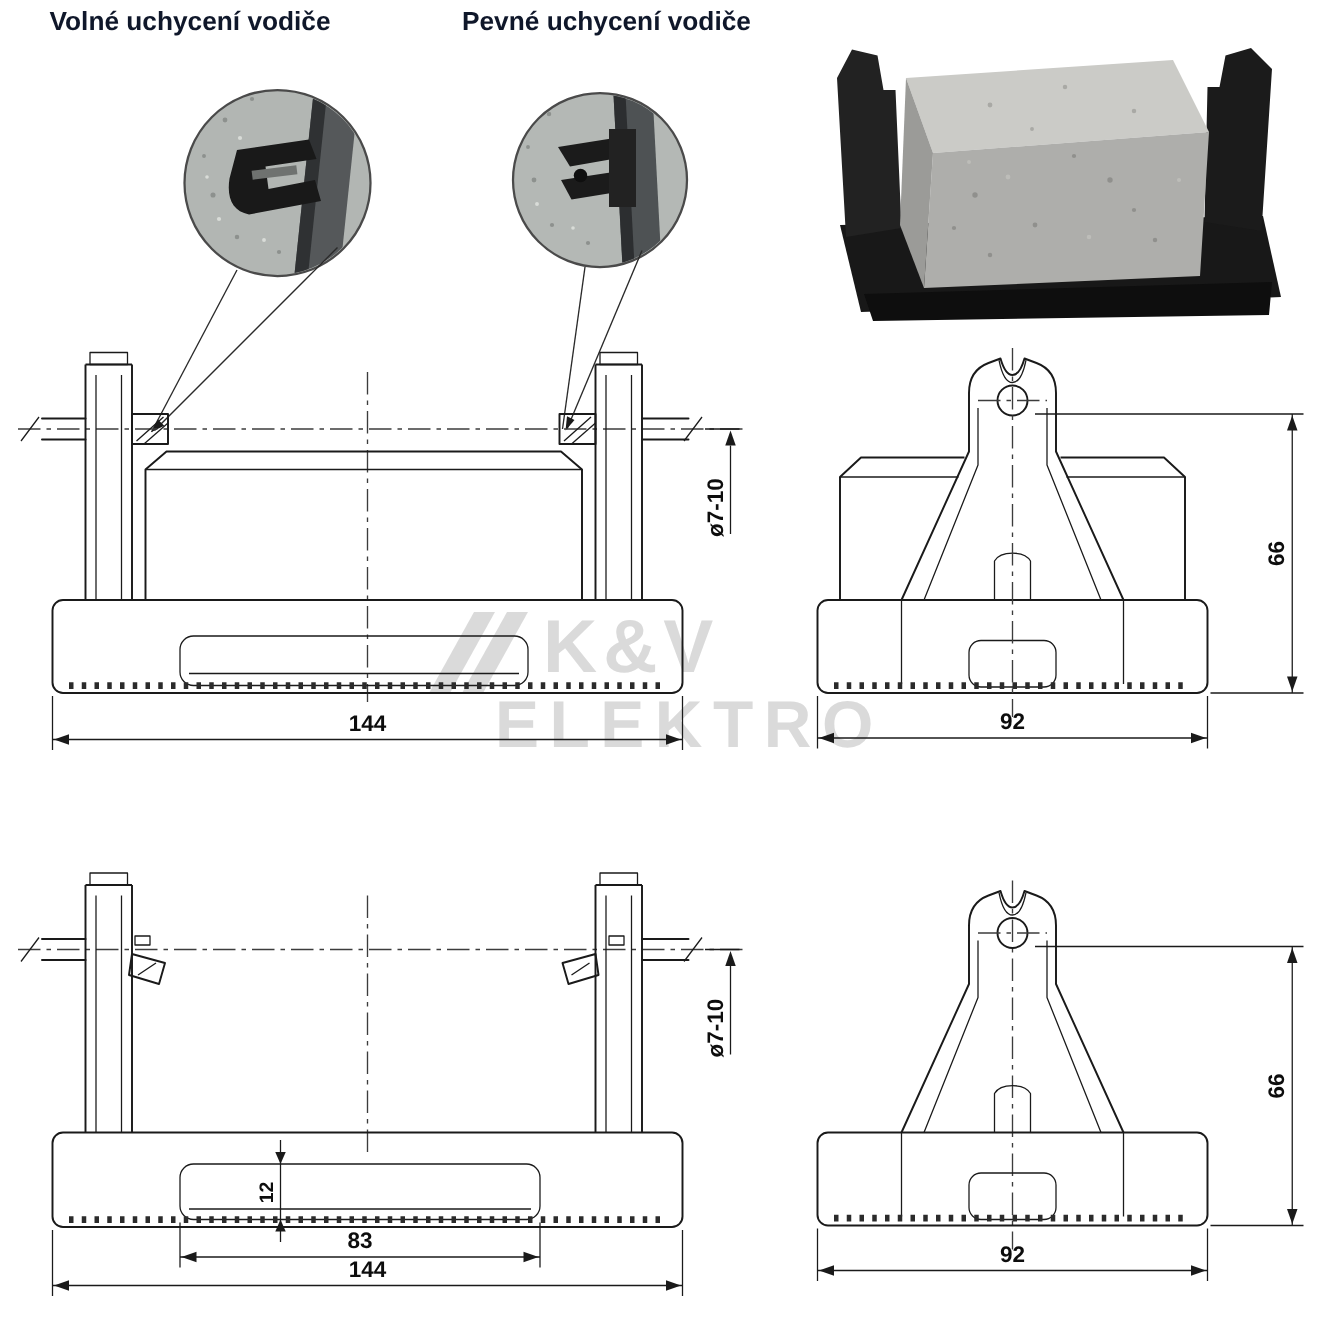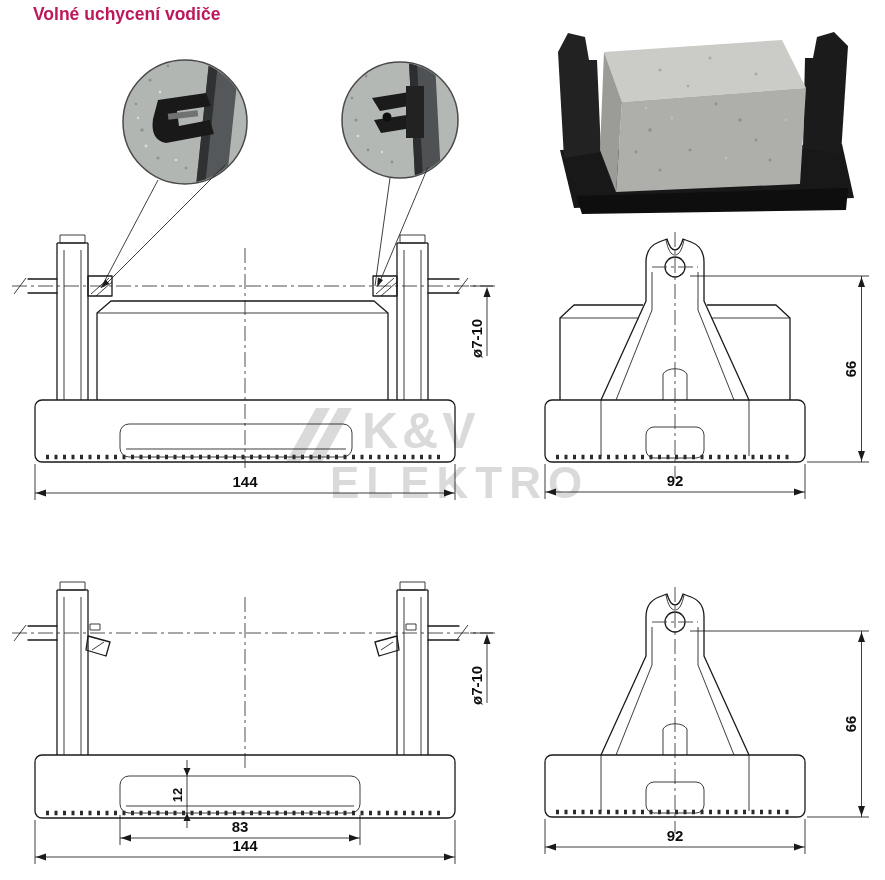--- a/index.html
+++ b/index.html
@@ -1,38 +1,39 @@
 <!DOCTYPE html>
 <html><head>
 <meta charset="utf-8">
 <style>
   * { margin:0; padding:0; box-sizing:border-box; }
   html,body { background:#ffffff; font-family:"Liberation Sans", sans-serif; }
   .canvas { position:relative; width:885px; height:880px; background:#fff; overflow:hidden; }
-  .hdr { position:absolute; top:4px; font-size:17.5px; font-weight:bold; color:#be185d; white-space:nowrap; }
+  .hdr { position:absolute; top:4px; font-size:17.5px; font-weight:bold; color:#0f172a; white-space:nowrap; }
   #hdr1 { left:33px; }
   #hdr2 { left:308px; }
   svg.draw { position:absolute; left:0; top:0; }
   .ln   { stroke:#1a1a1a; stroke-width:1.3; fill:none; stroke-linejoin:round; }
   .thin { stroke:#1a1a1a; stroke-width:0.85; fill:none; stroke-linejoin:round; }
   .cl   { stroke:#3c3c3c; stroke-width:0.9; fill:none; stroke-dasharray:15 4 3 4; }
   .fillk{ fill:#1a1a1a; stroke:none; }
   .lead { stroke:#2a2a2a; stroke-width:0.9; fill:none; }
   .teeth{ stroke:#2b2b2b; stroke-width:4.5; stroke-dasharray:3 5.5; fill:none; }
   text.dim { font-family:"Liberation Sans", sans-serif; font-size:15px; font-weight:bold; fill:#0d0d0d; }
   text.dim.small { font-size:13px; }
   .wm { fill:#d7d7d7; }
   text.wmtext { font-family:"Liberation Sans", sans-serif; font-weight:bold; fill:#d7d7d7; }
 </style>
 </head>
 <body>
 
 <div class="canvas">
 
   <div class="hdr" id="hdr1">Volné uchycení vodiče</div>
+  <div class="hdr" id="hdr2">Pevné uchycení vodiče</div>
 
   <svg class="draw" width="885" height="880" viewBox="0 0 885 880">
 
     <g opacity="0.9">
       <polygon class="wm" points="286,462 316,408 330,408 300,462"></polygon>
       <polygon class="wm" points="308,462 338,408 352,408 322,462"></polygon>
       <text class="wmtext" x="362" y="448" font-size="50" letter-spacing="4">K&amp;V</text>
       <text class="wmtext" x="330" y="498" font-size="44" letter-spacing="7">ELEKTRO</text>
     </g>
 

